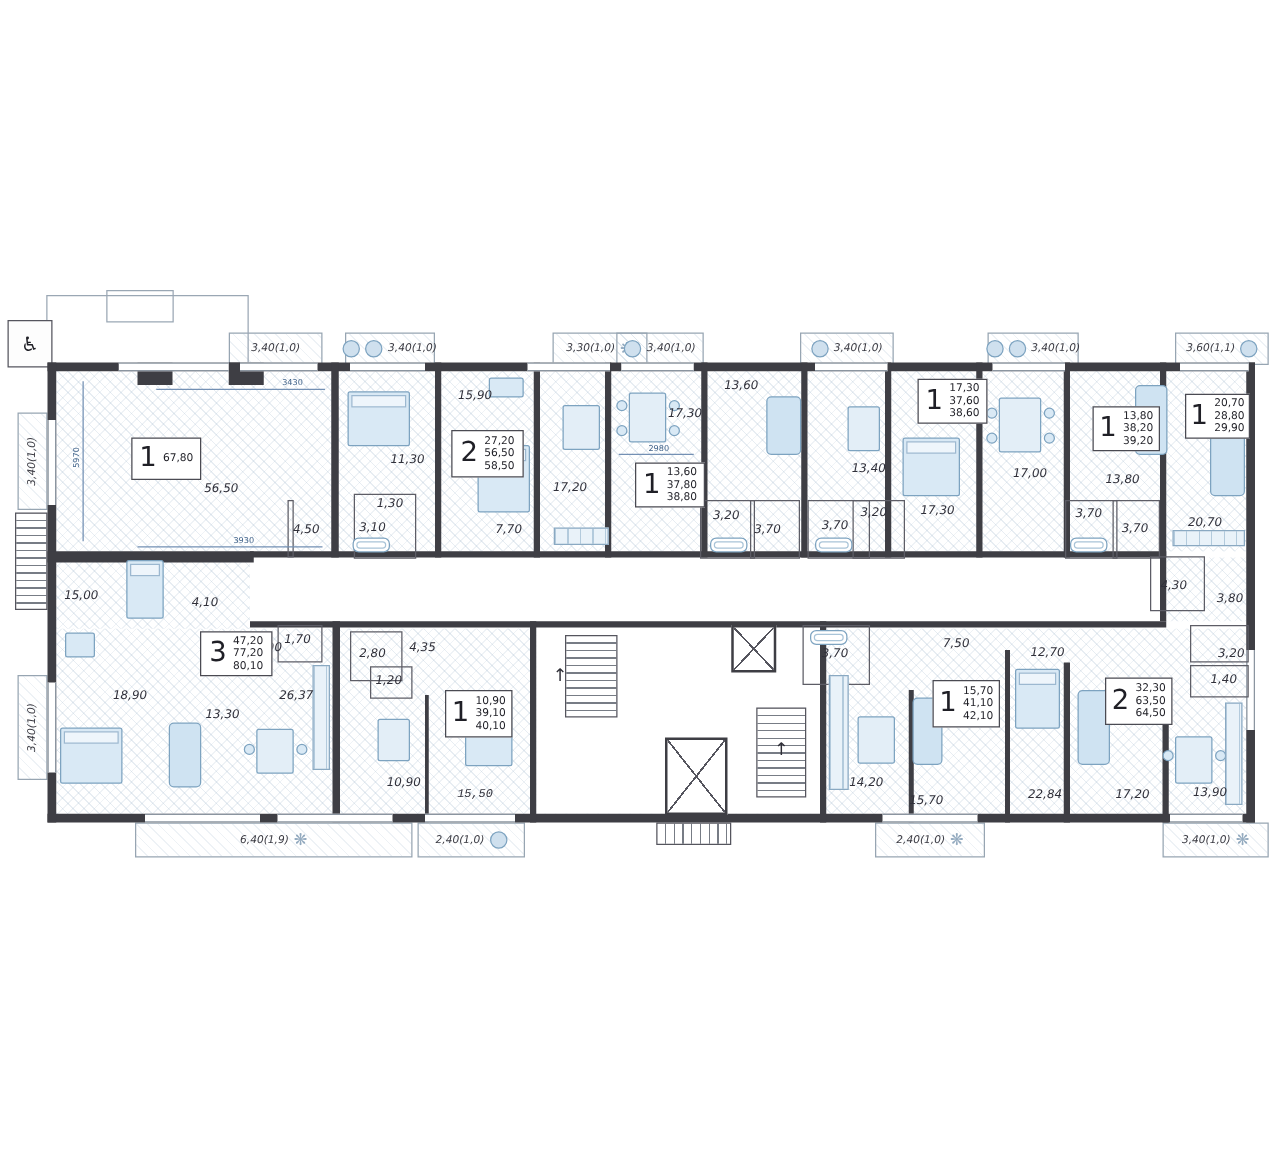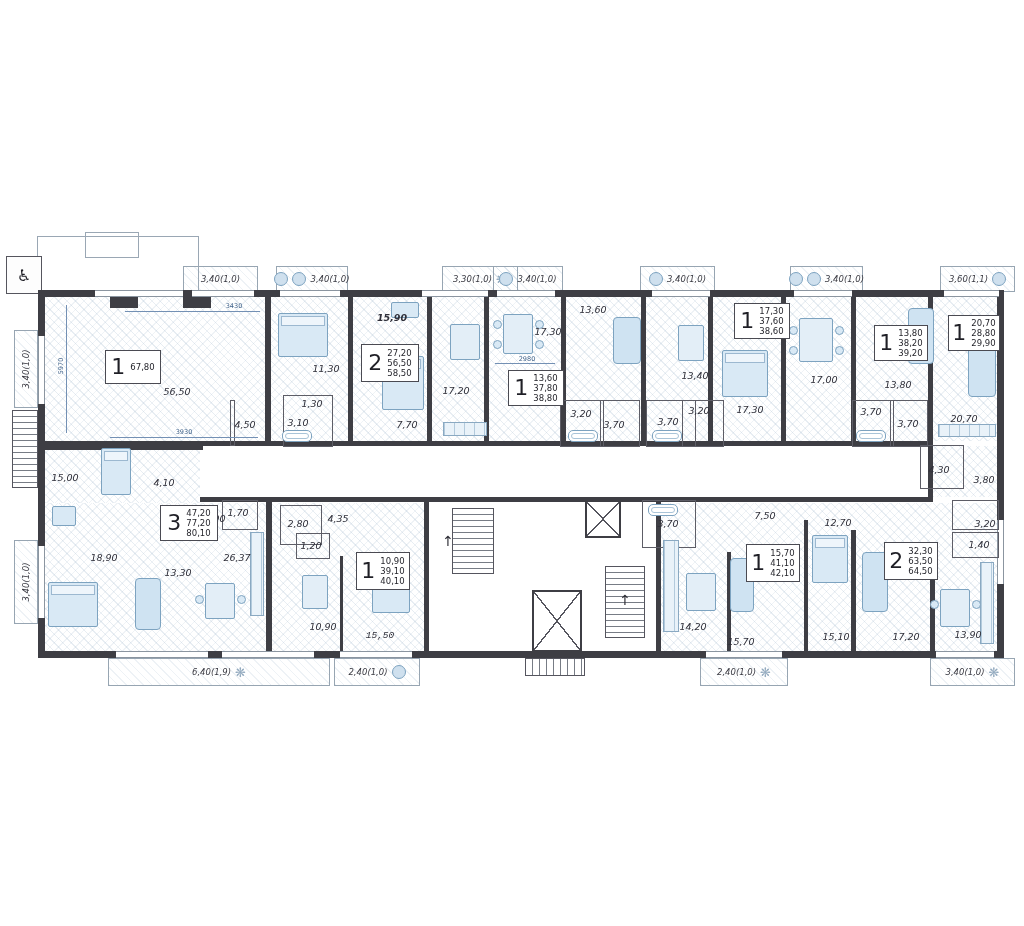--- a/index.html
+++ b/index.html
@@ -253,29 +253,29 @@
   <div class="kitch" style="left:250px;top:532px;width:14px;height:84px;"></div>
   <div class="tub" style="left:282px;top:430px;width:30px;height:12px;"></div>
   <div class="tub" style="left:568px;top:430px;width:30px;height:12px;"></div>
   <div class="tub" style="left:652px;top:430px;width:30px;height:12px;"></div>
   <div class="tub" style="left:856px;top:430px;width:30px;height:12px;"></div>
   <div class="tub" style="left:648px;top:504px;width:30px;height:12px;"></div>
 
   <div class="dline" style="left:125px;top:311px;width:135px;height:1px;"></div>
   <span class="dim" style="left:234px;top:306px;">3430</span>
   <div class="dline" style="left:110px;top:437px;width:148px;height:1px;"></div>
-  <span class="dim" style="left:184px;top:432px;">3930</span>
+  <span class="dim" style="left:195px;top:432px;">3930</span>
   <div class="dline" style="left:495px;top:363px;width:60px;height:1px;"></div>
   <span class="dim" style="left:527px;top:359px;">2980</span>
   <div class="dline" style="left:66px;top:305px;width:1px;height:128px;"></div>
   <span class="dim v" style="left:61px;top:366px;">5970</span>
 
   <span class="rl" style="left:177px;top:391px;">56,50</span>
   <span class="rl" style="left:245px;top:424px;">4,50</span>
-  <span class="rl" style="left:392px;top:317px;font-weight:bold;">15,90</span>
+  <span class="rl" style="left:380px;top:317px;">15,90</span>
   <span class="rl" style="left:326px;top:368px;">11,30</span>
   <span class="rl" style="left:312px;top:403px;">1,30</span>
   <span class="rl" style="left:298px;top:422px;">3,10</span>
   <span class="rl" style="left:407px;top:424px;">7,70</span>
   <span class="rl" style="left:456px;top:390px;">17,20</span>
   <span class="rl" style="left:548px;top:331px;">17,30</span>
   <span class="rl" style="left:593px;top:309px;">13,60</span>
   <span class="rl" style="left:581px;top:413px;">3,20</span>
   <span class="rl" style="left:614px;top:424px;">3,70</span>
   <span class="rl" style="left:668px;top:421px;">3,70</span>
@@ -299,21 +299,21 @@
   <span class="rl" style="left:298px;top:523px;">2,80</span>
   <span class="rl" style="left:338px;top:518px;">4,35</span>
   <span class="rl" style="left:311px;top:545px;">1,20</span>
   <span class="rl" style="left:323px;top:626px;">10,90</span>
   <span class="rl" style="left:380px;top:635px;font-family:Liberation Mono, monospace;">15,50</span>
   <span class="rl" style="left:668px;top:523px;">3,70</span>
   <span class="rl" style="left:765px;top:515px;">7,50</span>
   <span class="rl" style="left:693px;top:626px;">14,20</span>
   <span class="rl" style="left:741px;top:641px;">15,70</span>
   <span class="rl" style="left:838px;top:522px;">12,70</span>
-  <span class="rl" style="left:836px;top:636px;">15,10</span>
+  <span class="rl" style="left:836px;top:636px;">22,84</span>
   <span class="rl" style="left:906px;top:636px;">17,20</span>
   <span class="rl" style="left:968px;top:634px;">13,90</span>
   <span class="rl" style="left:985px;top:523px;">3,20</span>
   <span class="rl" style="left:979px;top:544px;">1,40</span>
 
   <div class="ubox" style="left:105px;top:350px;width:56px;height:34px;">
     <span class="n">1</span>
     <span class="a">
         <span>67,80</span>
       </span>

